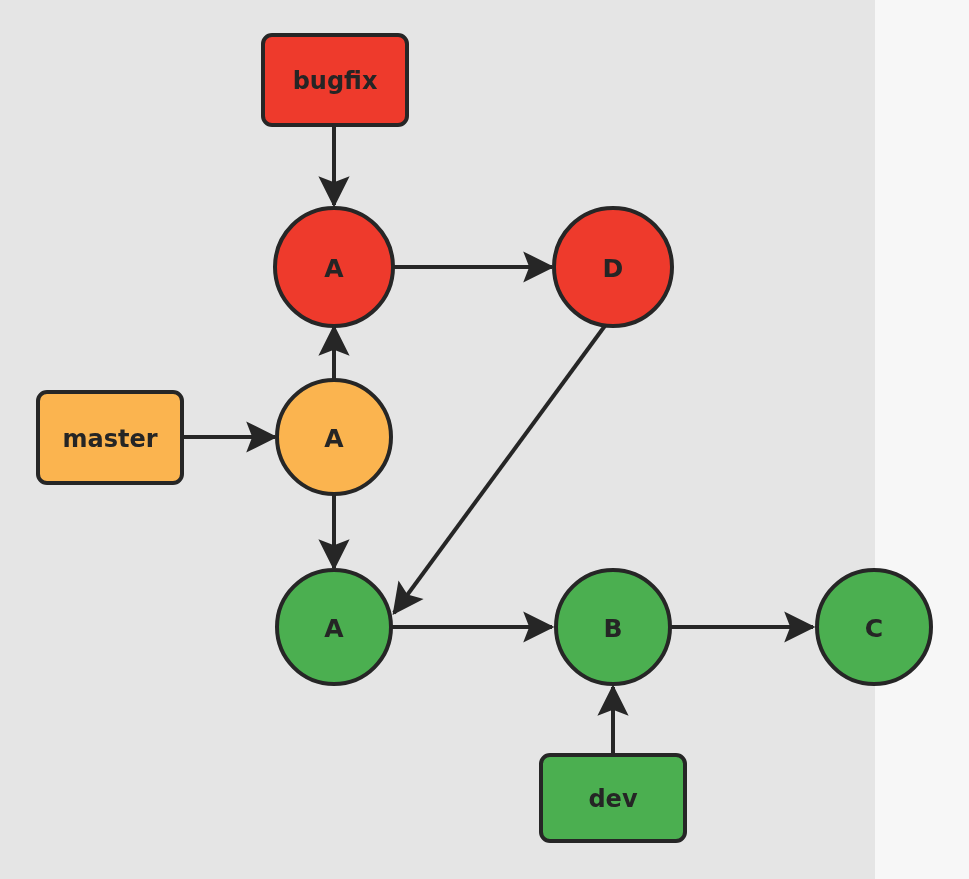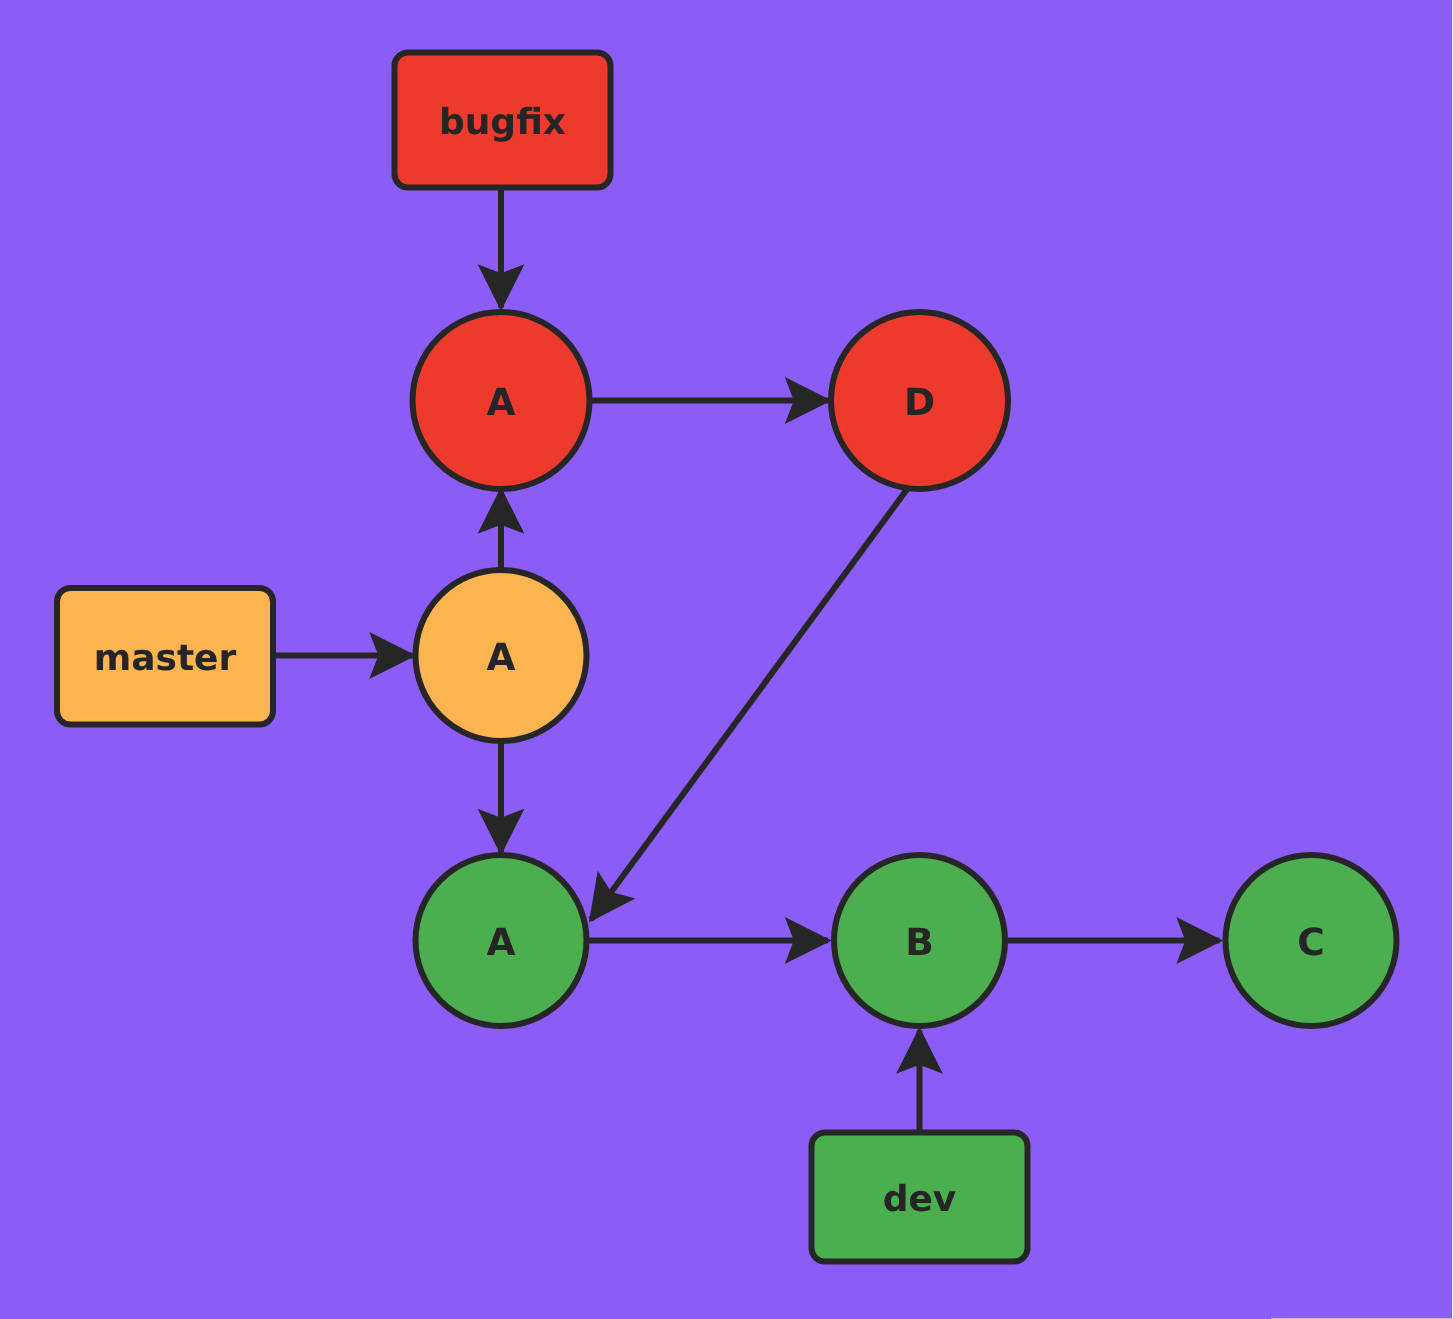--- a/index.html
+++ b/index.html
@@ -9,23 +9,23 @@
     background: #f7f7f7;
   }
   body {
     width: 969px;
     height: 879px;
     overflow: hidden;
     font-family: "DejaVu Sans", "Liberation Sans", sans-serif;
   }
   #diagram-root {
     position: relative;
-    width: 968px;
+    width: 875px;
     height: 879px;
-    background: #8b5cf6;
+    background: #e5e5e5;
   }
   svg.diagram-canvas {
     position: absolute;
     top: 0;
     left: 0;
     width: 969px;
     height: 879px;
     display: block;
   }
   .node-label {

